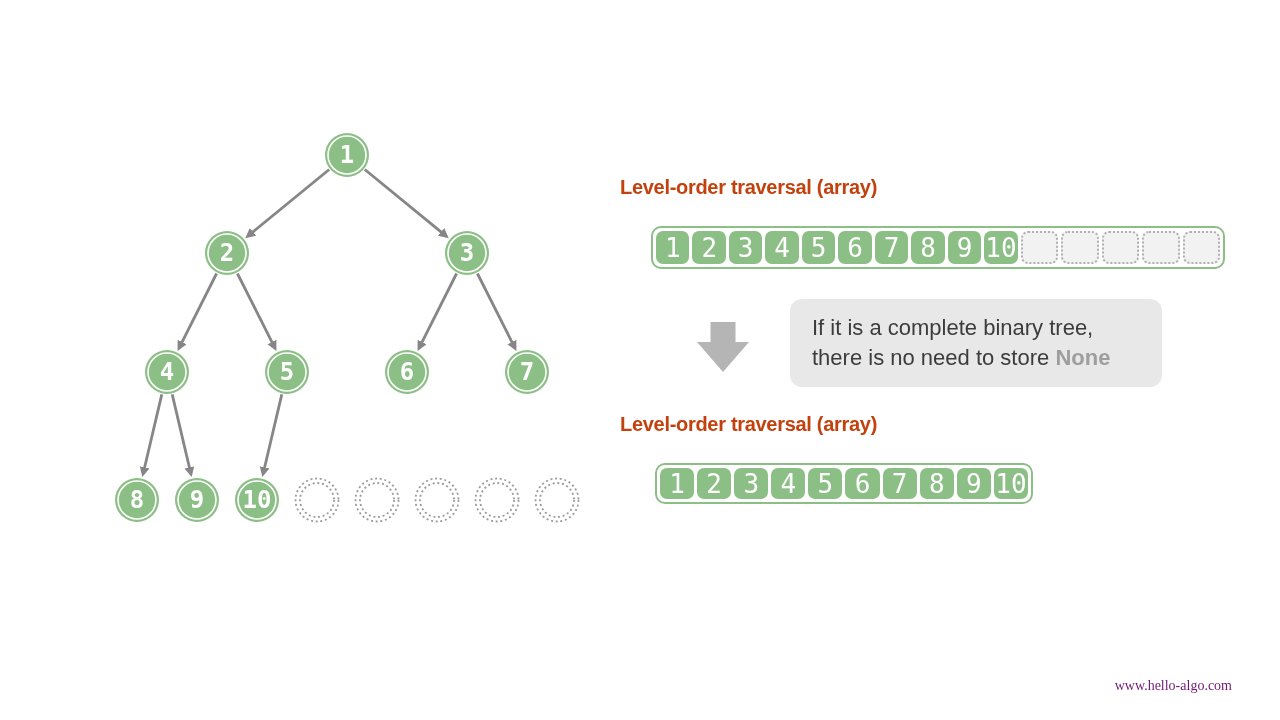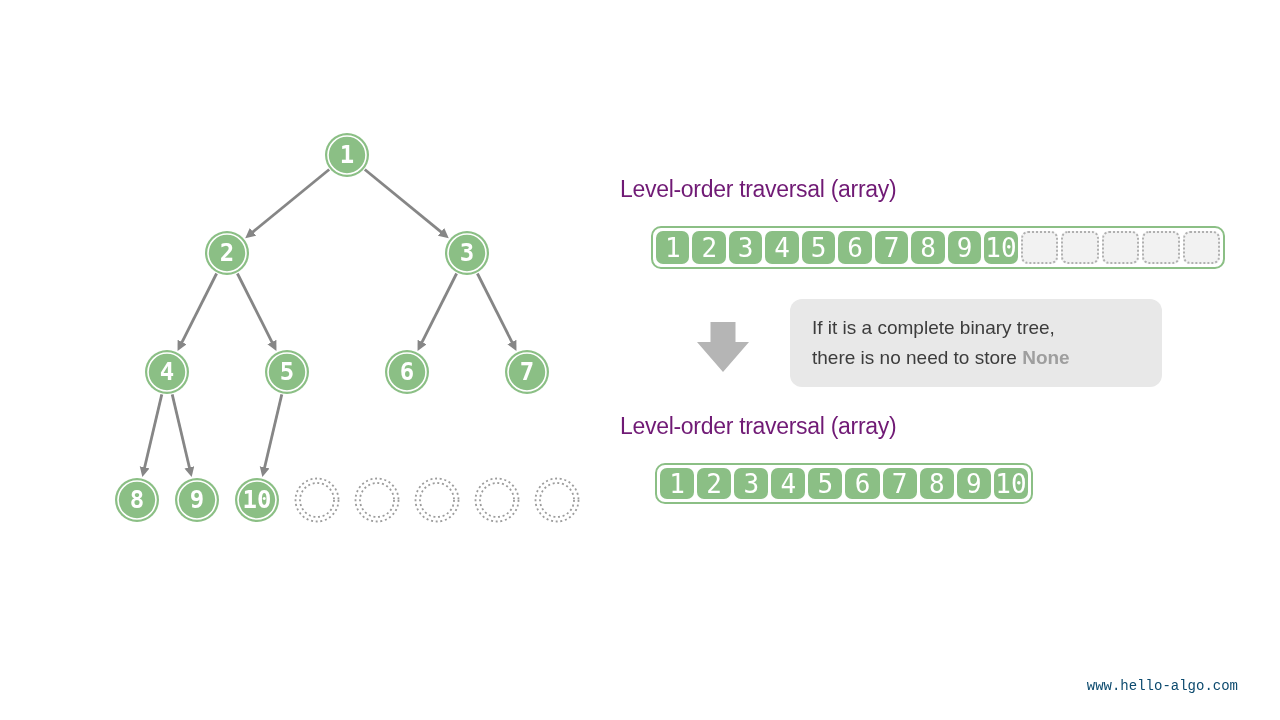--- a/index.html
+++ b/index.html
@@ -15,24 +15,24 @@
   
   #tree-svg { position: absolute; left: 0; top: 0; }
   .node-label {
     font-family: "DejaVu Sans Mono", monospace;
     font-weight: bold;
     fill: #ffffff;
   }
   
   .section-label {
     position: absolute;
-    font-size: 23px;
-    font-weight: normal;
+    font-size: 20px;
+    font-weight: bold;
     letter-spacing: -0.3px;
-    color: #701a75;
+    color: #c2410c;
     white-space: nowrap;
   }
   .array-box {
     position: absolute;
     display: flex;
     gap: 3px;
     padding: 3px;
     border: 2px solid #8bbf85;
     border-radius: 10px;
     background: #ffffff;
@@ -57,33 +57,33 @@
   #block-arrow-svg { position: absolute; left: 690px; top: 315px; }
   .note-box {
     position: absolute;
     left: 790px;
     top: 299px;
     width: 372px;
     height: 88px;
     background: #e8e8e8;
     border-radius: 12px;
     padding: 14px 20px 12px 22px;
-    font-size: 19px;
+    font-size: 22px;
     line-height: 30px;
     color: #3c3c3c;
   }
   .note-highlight { font-weight: bold; color: #9e9e9e; text-align: center; }
   
   .watermark {
     position: absolute;
-    right: 42px;
+    right: 48px;
     top: 678px;
-    font-family: Liberation Mono, monospace;
+    font-family: Liberation Serif, serif;
     font-size: 14px;
-    color: #0c4a6e;
+    color: #701a75;
   }
 </style>
 </head>
 <body>
 
 <div class="canvas">
 
   <svg id="tree-svg" width="620" height="620" viewBox="0 0 620 620">
       <defs>
         <marker id="arrowhead" markerUnits="userSpaceOnUse" markerWidth="12" markerHeight="12" refX="1.5" refY="5" orient="auto">

